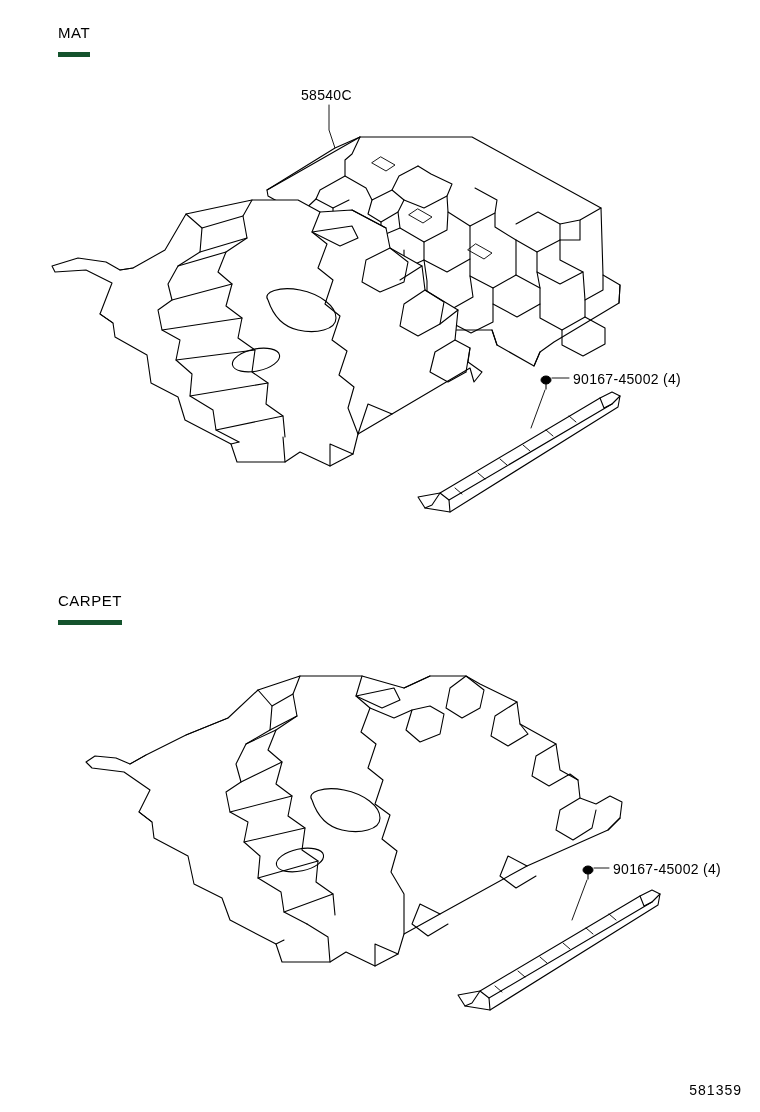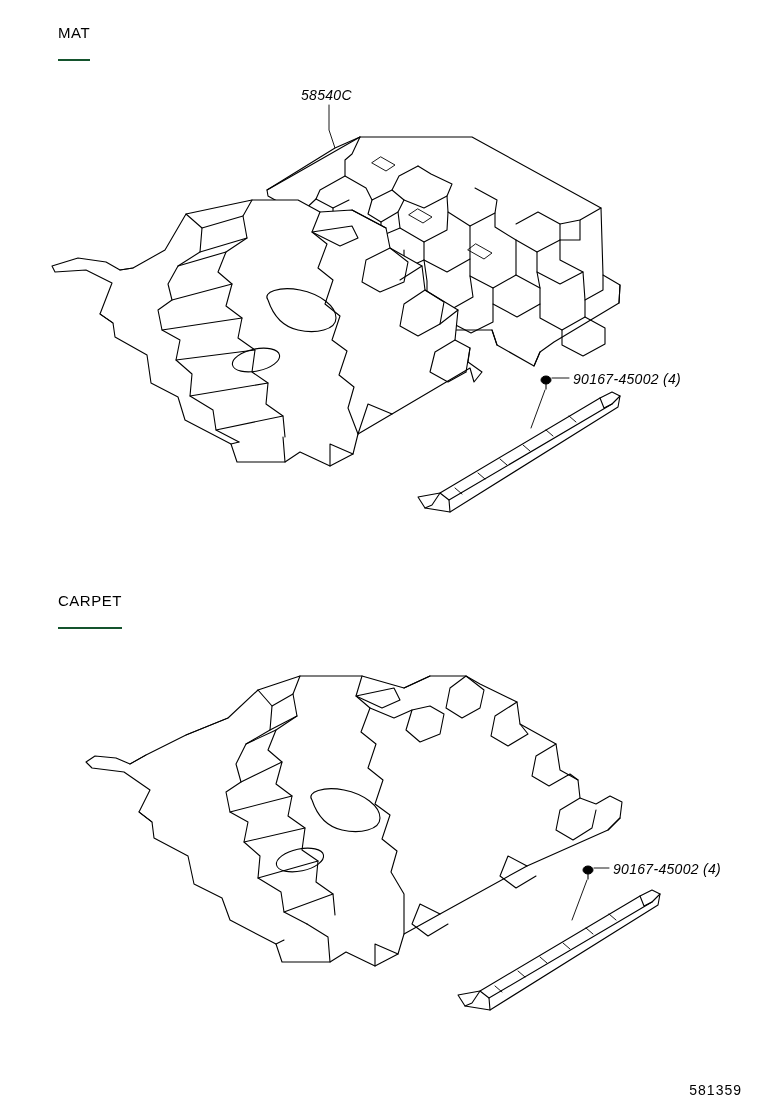--- a/index.html
+++ b/index.html
@@ -19,35 +19,34 @@
     position: absolute;
     left: 0; top: 0;
     width: 760px;
     height: 1112px;
   }
   .section-title {
     position: absolute;
     font-size: 15px;
     letter-spacing: 0.5px;
     color: #000;
-    border-bottom: 2px solid #14532d;
-    padding-bottom: 18px;
+    border-bottom: 5px solid #14532d;
+    padding-bottom: 11px;
     line-height: 17px;
     white-space: nowrap;
   }
   #mat-title { left: 58px; top: 24px; }
   #carpet-title { left: 58px; top: 592px; }
 
   .callout {
     position: absolute;
     font-size: 14px;
     letter-spacing: 0.3px;
     white-space: nowrap;
     color: #000;
-    font-style: italic;
   }
   #label-58540c { left: 301px; top: 87px; }
   #label-bolt-mat { left: 573px; top: 371px; }
   #label-bolt-carpet { left: 613px; top: 861px; }
 
   #diagram-number {
     position: absolute;
     right: 18px;
     bottom: 14px;
     font-size: 14px;

